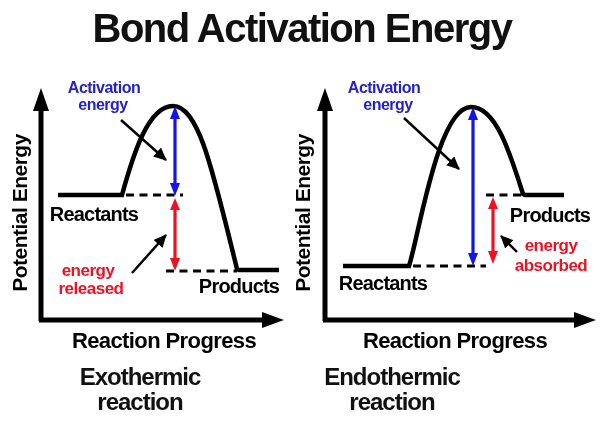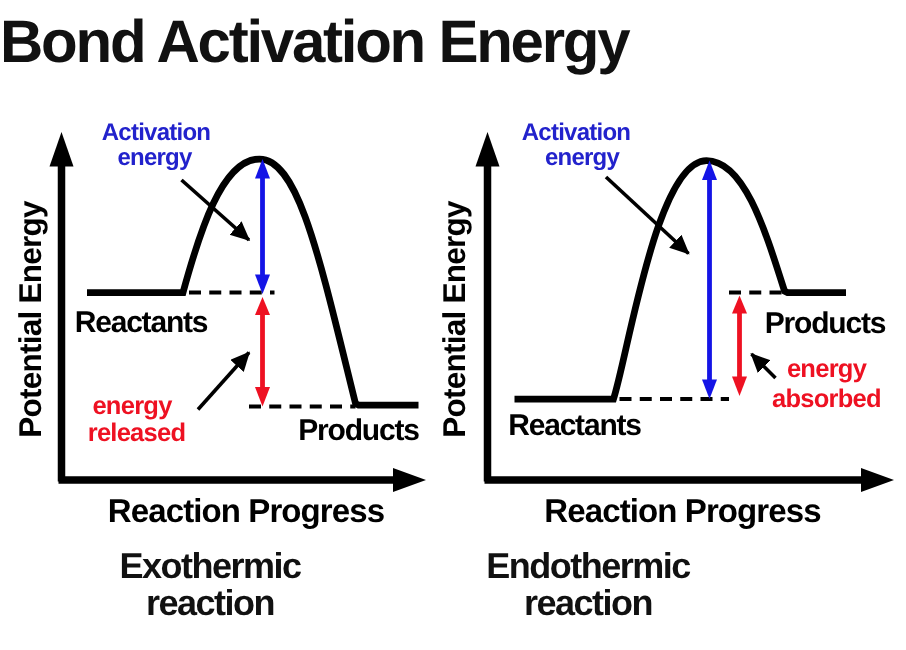--- a/index.html
+++ b/index.html
@@ -1,18 +1,18 @@
 <!DOCTYPE html>
 <html><head>
 <meta charset="utf-8">
 <style>
   html,body{margin:0;padding:0;background:#fff;}
   .stage{position:relative;width:604px;height:433px;background:#fff;overflow:hidden;
          font-family:"Liberation Sans",sans-serif;}
-  .figure-title{position:absolute;top:0;left:0;width:604px;text-align:left;
+  .figure-title{position:absolute;top:0;left:0;width:604px;text-align:center;
                 font-size:40px;font-weight:bold;color:#111;letter-spacing:-1.5px;
                 line-height:56px;margin:0;}
   svg{position:absolute;left:0;top:0;}
   svg text{font-family:"Liberation Sans",sans-serif;font-weight:bold;letter-spacing:-0.5px;}
   .lbl-main{font-size:20px;letter-spacing:-0.8px;}
   .lbl-small{font-size:16px;}
   .lbl-delta{font-size:17px;}
   .lbl-axis{font-size:22px;letter-spacing:-0.6px;}
   .lbl-yaxis{font-size:21px;letter-spacing:-0.5px;}
   .lbl-caption{font-size:24px;letter-spacing:-1px;}

